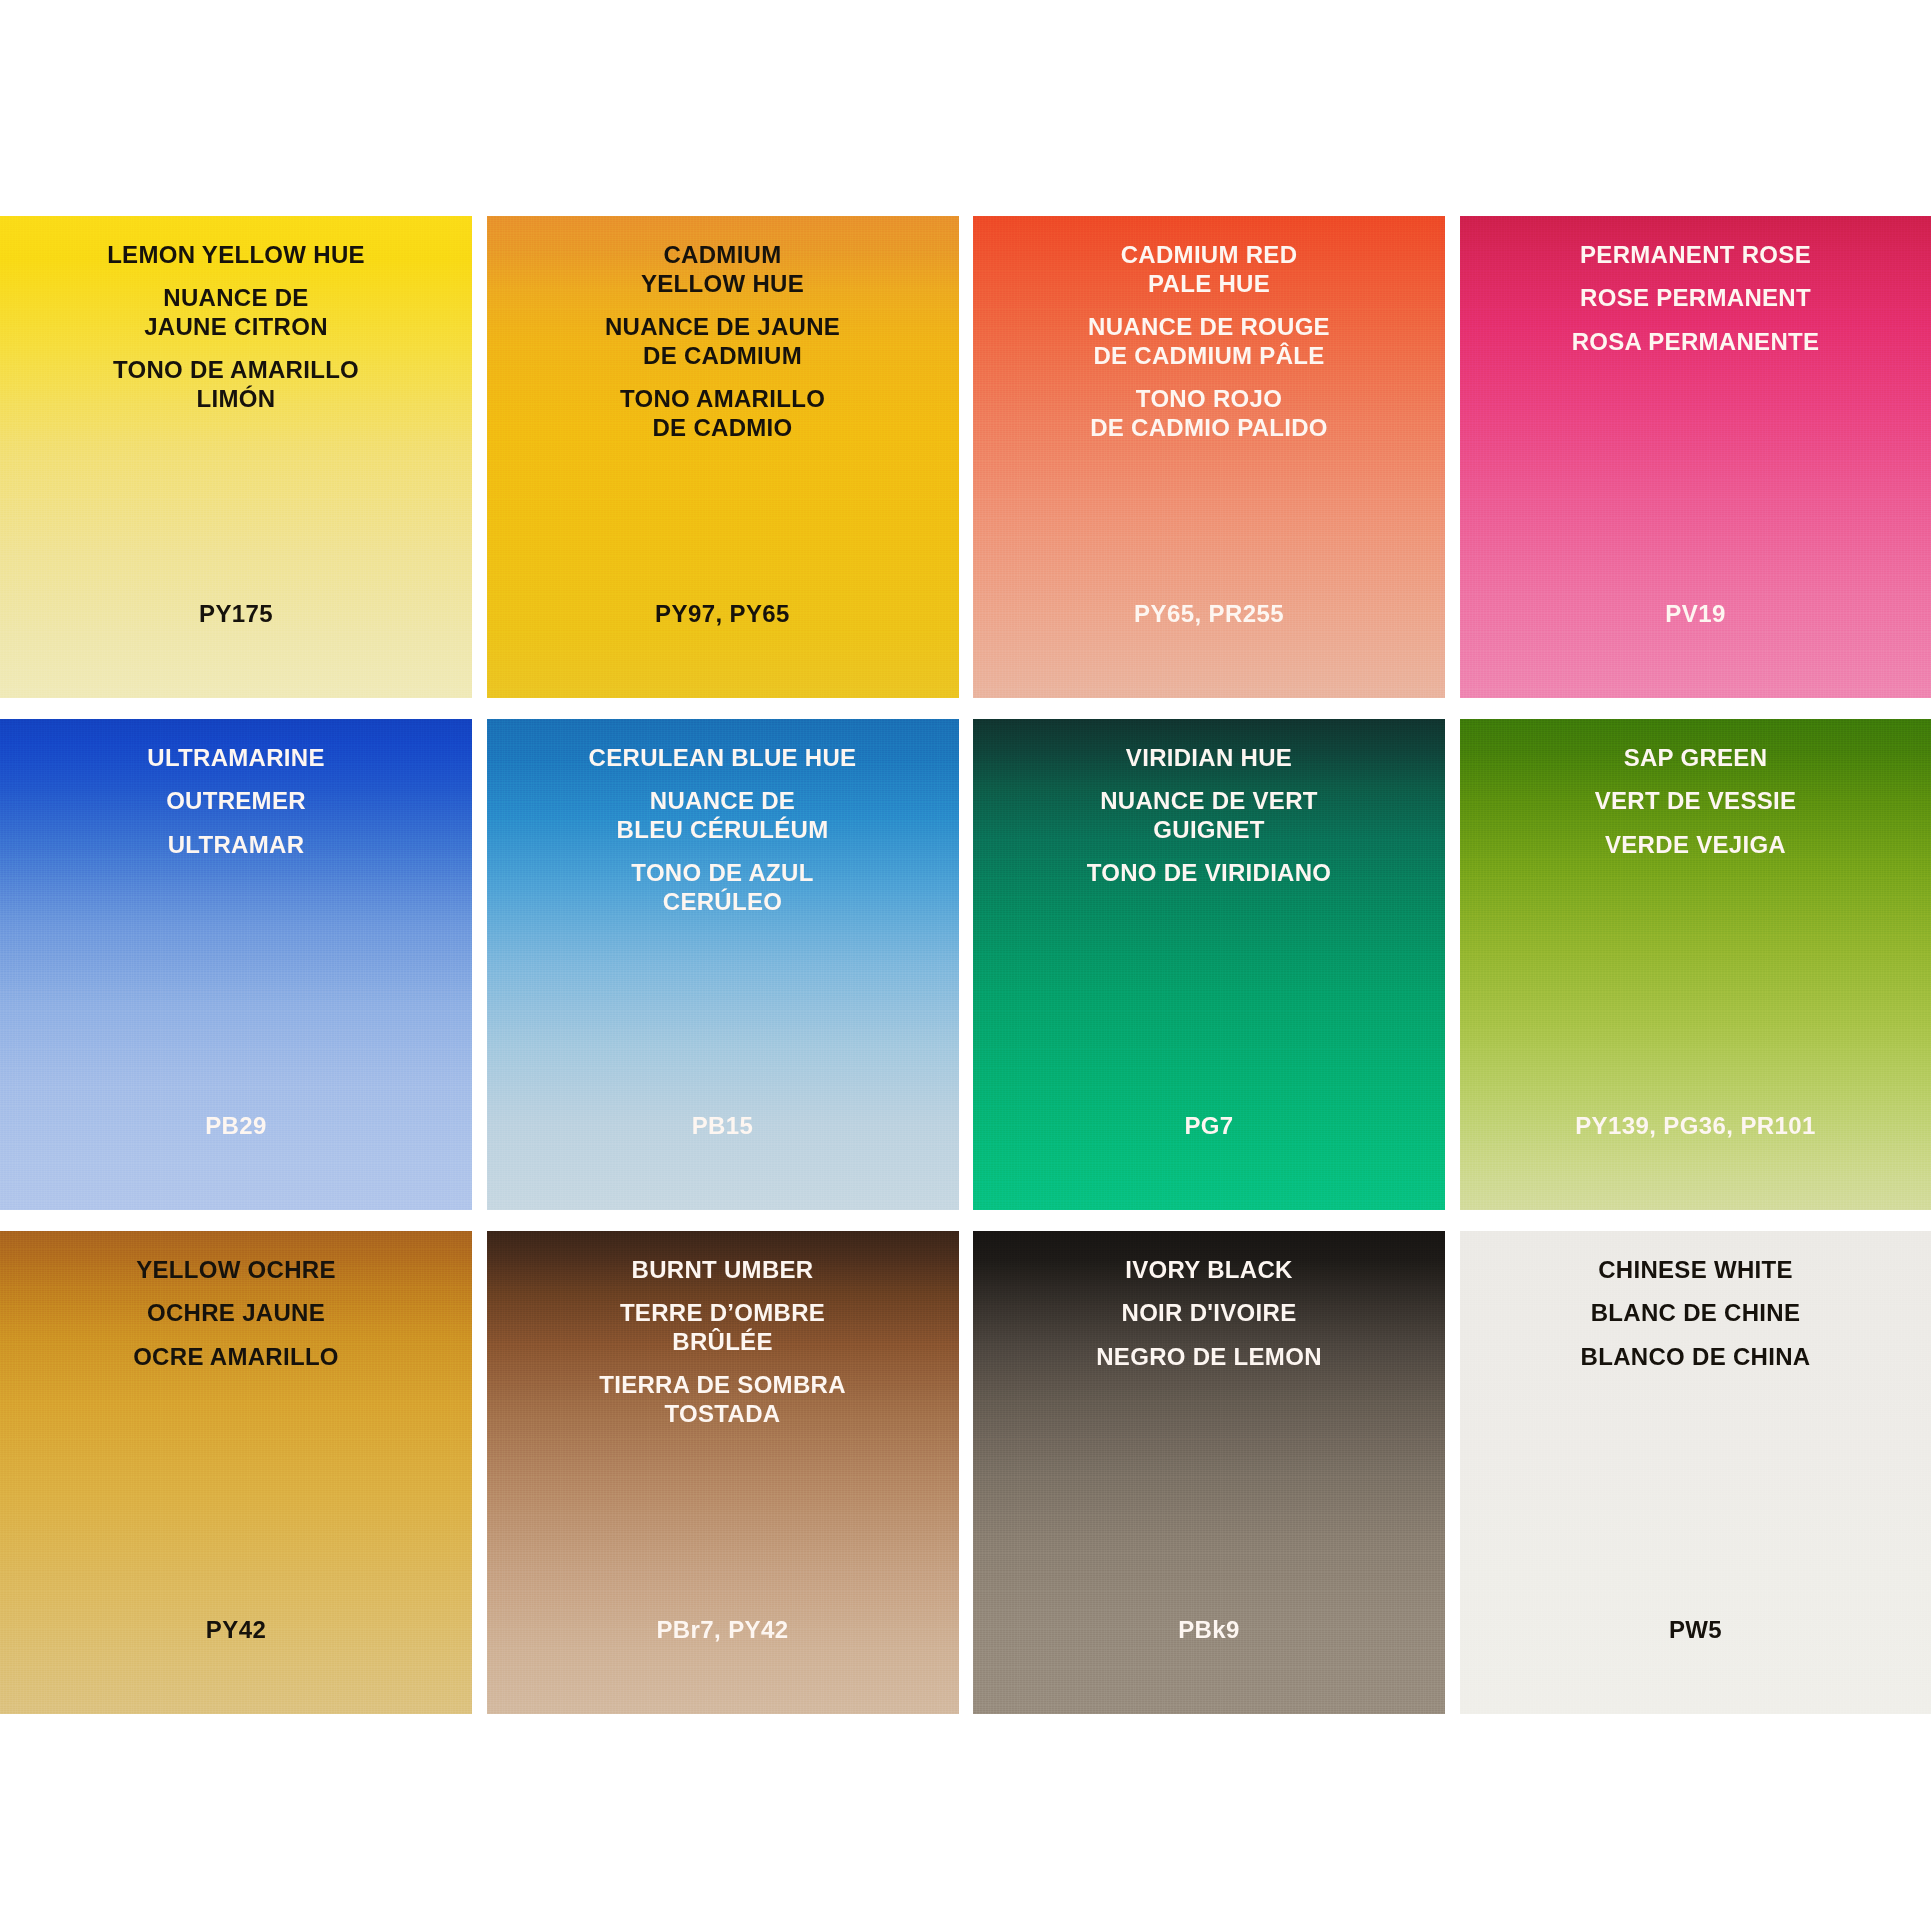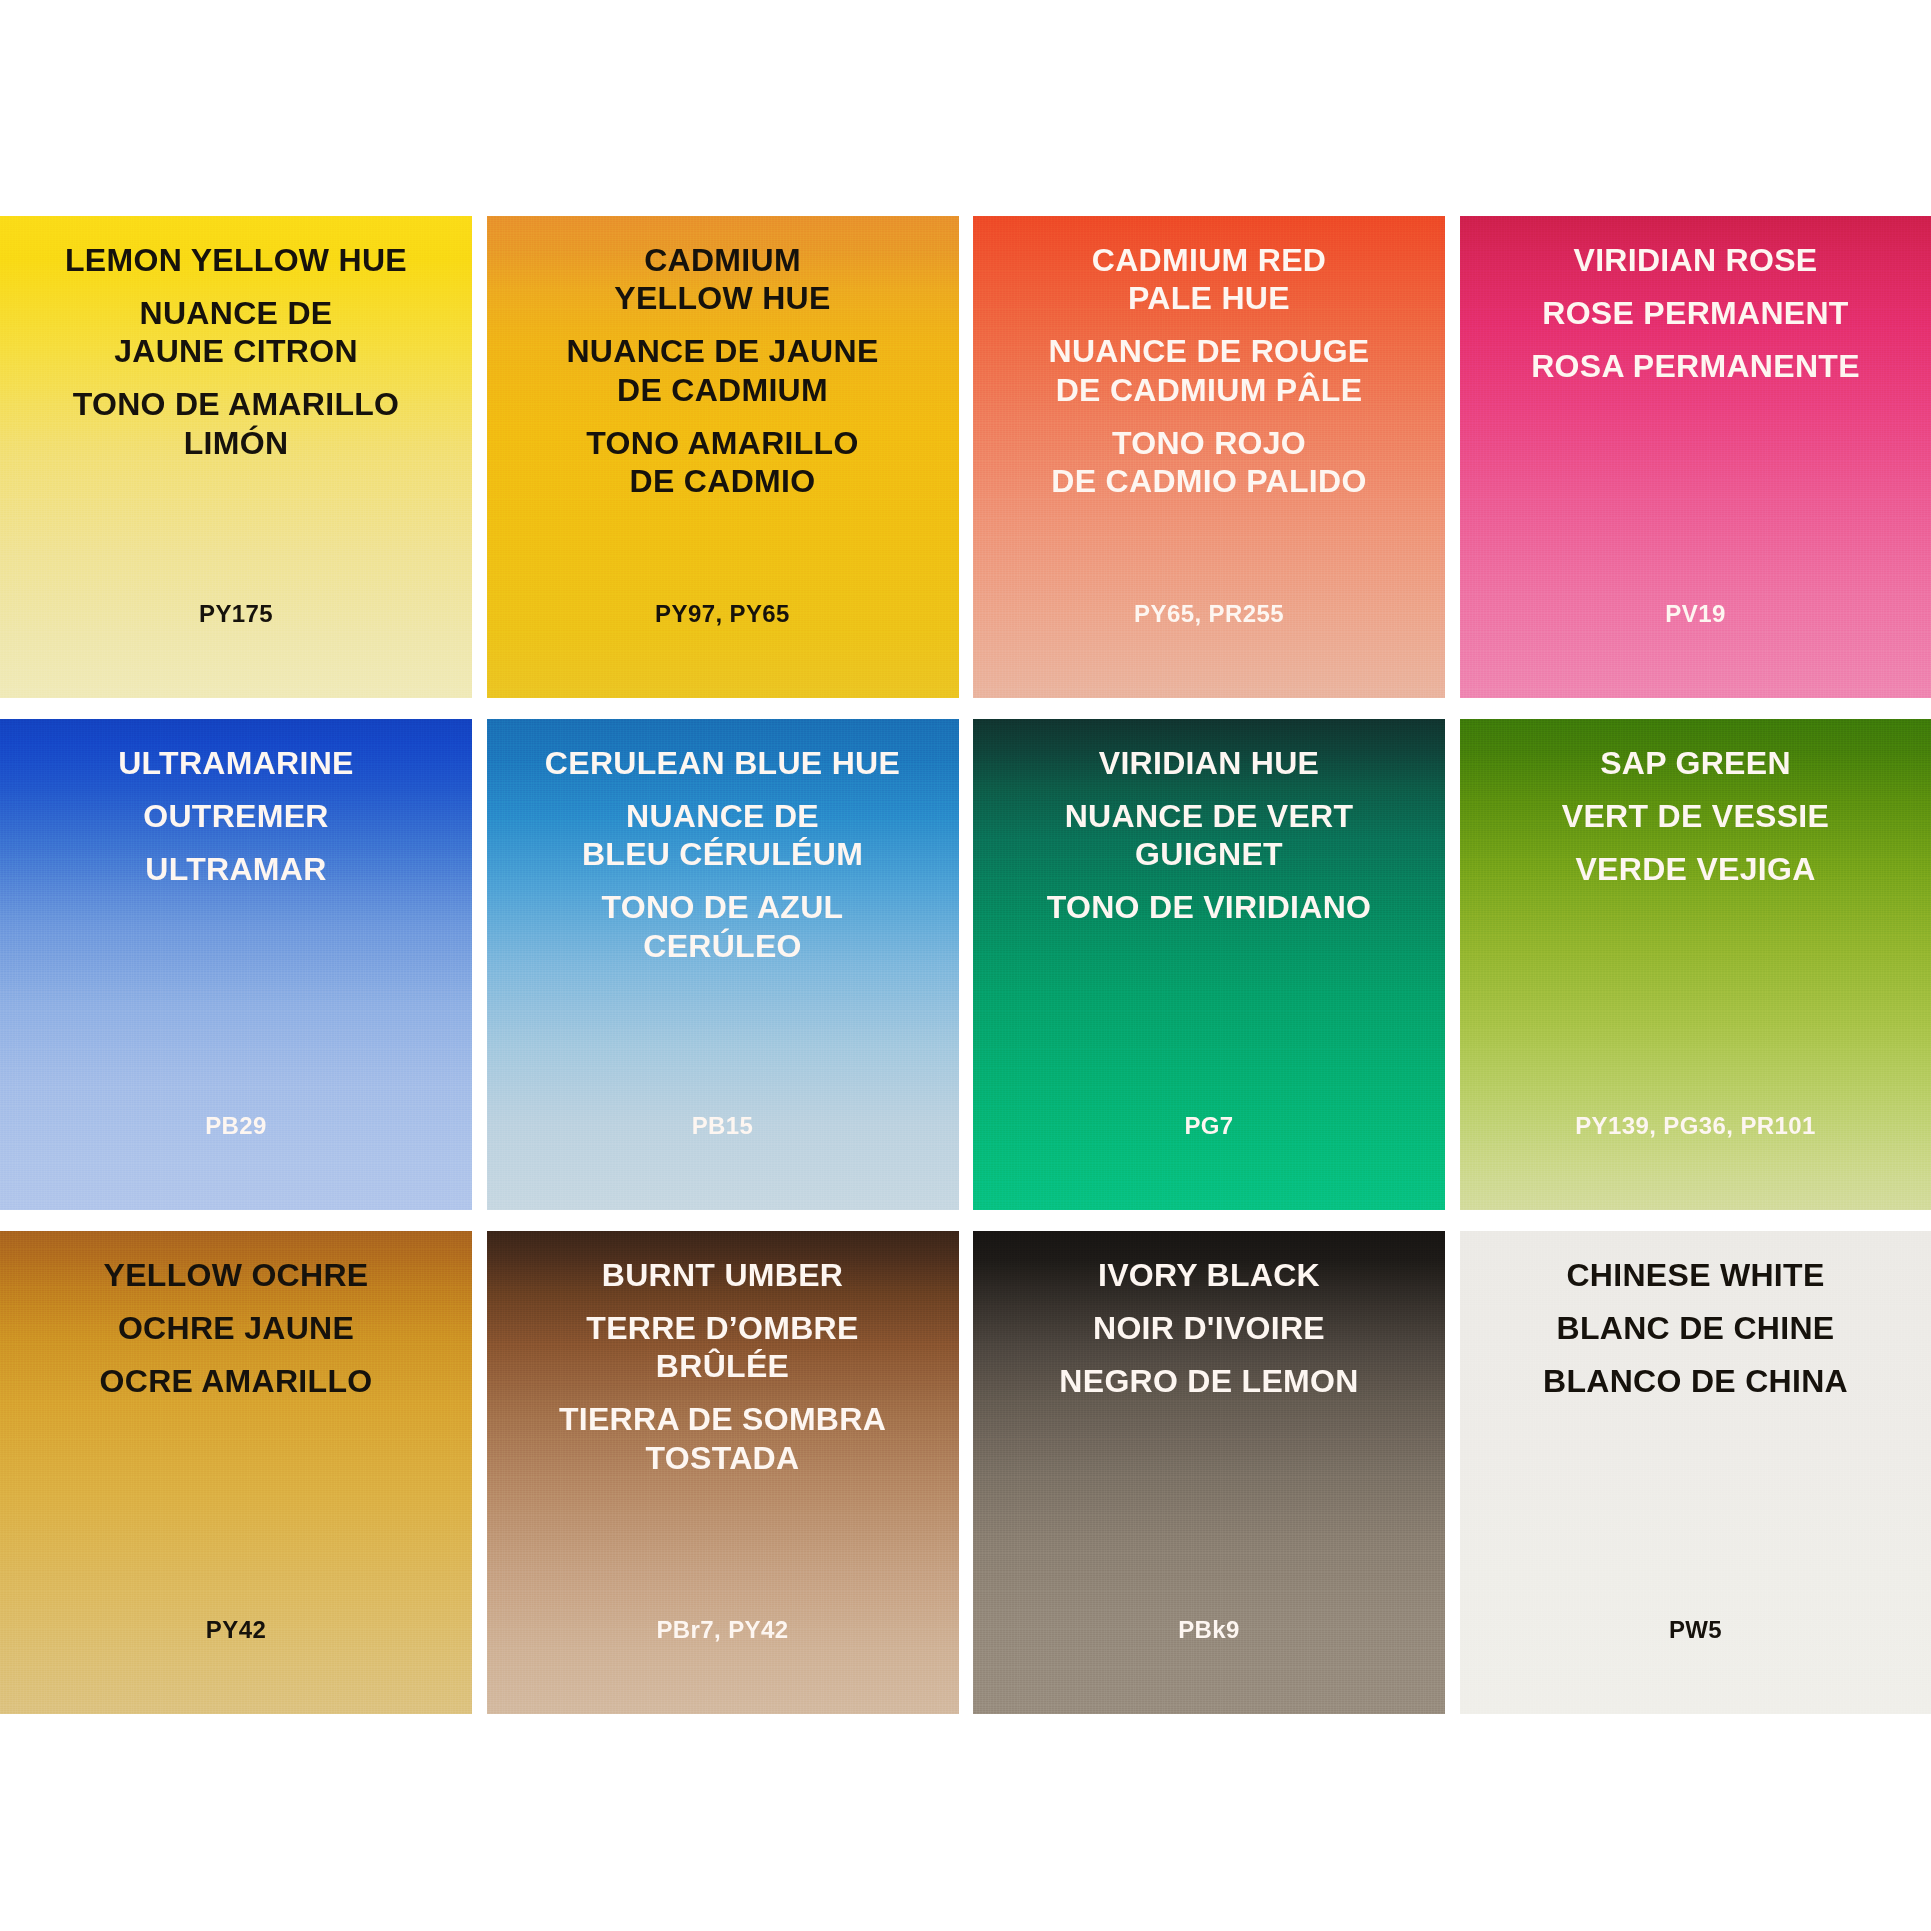--- a/index.html
+++ b/index.html
@@ -56,21 +56,21 @@
     position: relative;
     z-index: 2;
     width: 100%;
     padding: 25px 9.7px 0 9.7px;
     box-sizing: border-box;
     text-align: center;
   }
 
   .name-line {
     font-weight: bold;
-    font-size: 32px;
+    font-size: 24px;
     line-height: 1.20;
     letter-spacing: 0.3px;
     white-space: pre-line;
     margin: 0 0 14.5px 0;
   }
   .name-line:last-child { margin-bottom: 0; }
 
   .pigment {
     position: absolute;
     z-index: 2;
@@ -164,21 +164,21 @@
       <div class="name-line">NUANCE DE ROUGE
 DE CADMIUM PÂLE</div>
       <div class="name-line">TONO ROJO
 DE CADMIO PALIDO</div>
     </div>
     <div class="pigment">PY65, PR255</div>
   </div>
 
   <div class="swatch sw-permanent-rose txt-light">
     <div class="names">
-      <div class="name-line">VIRIDIAN ROSE</div>
+      <div class="name-line">PERMANENT ROSE</div>
       <div class="name-line">ROSE PERMANENT</div>
       <div class="name-line">ROSA PERMANENTE</div>
     </div>
     <div class="pigment">PV19</div>
   </div>
 
   <div class="swatch sw-ultramarine txt-light">
     <div class="names">
       <div class="name-line">ULTRAMARINE</div>
       <div class="name-line">OUTREMER</div>

